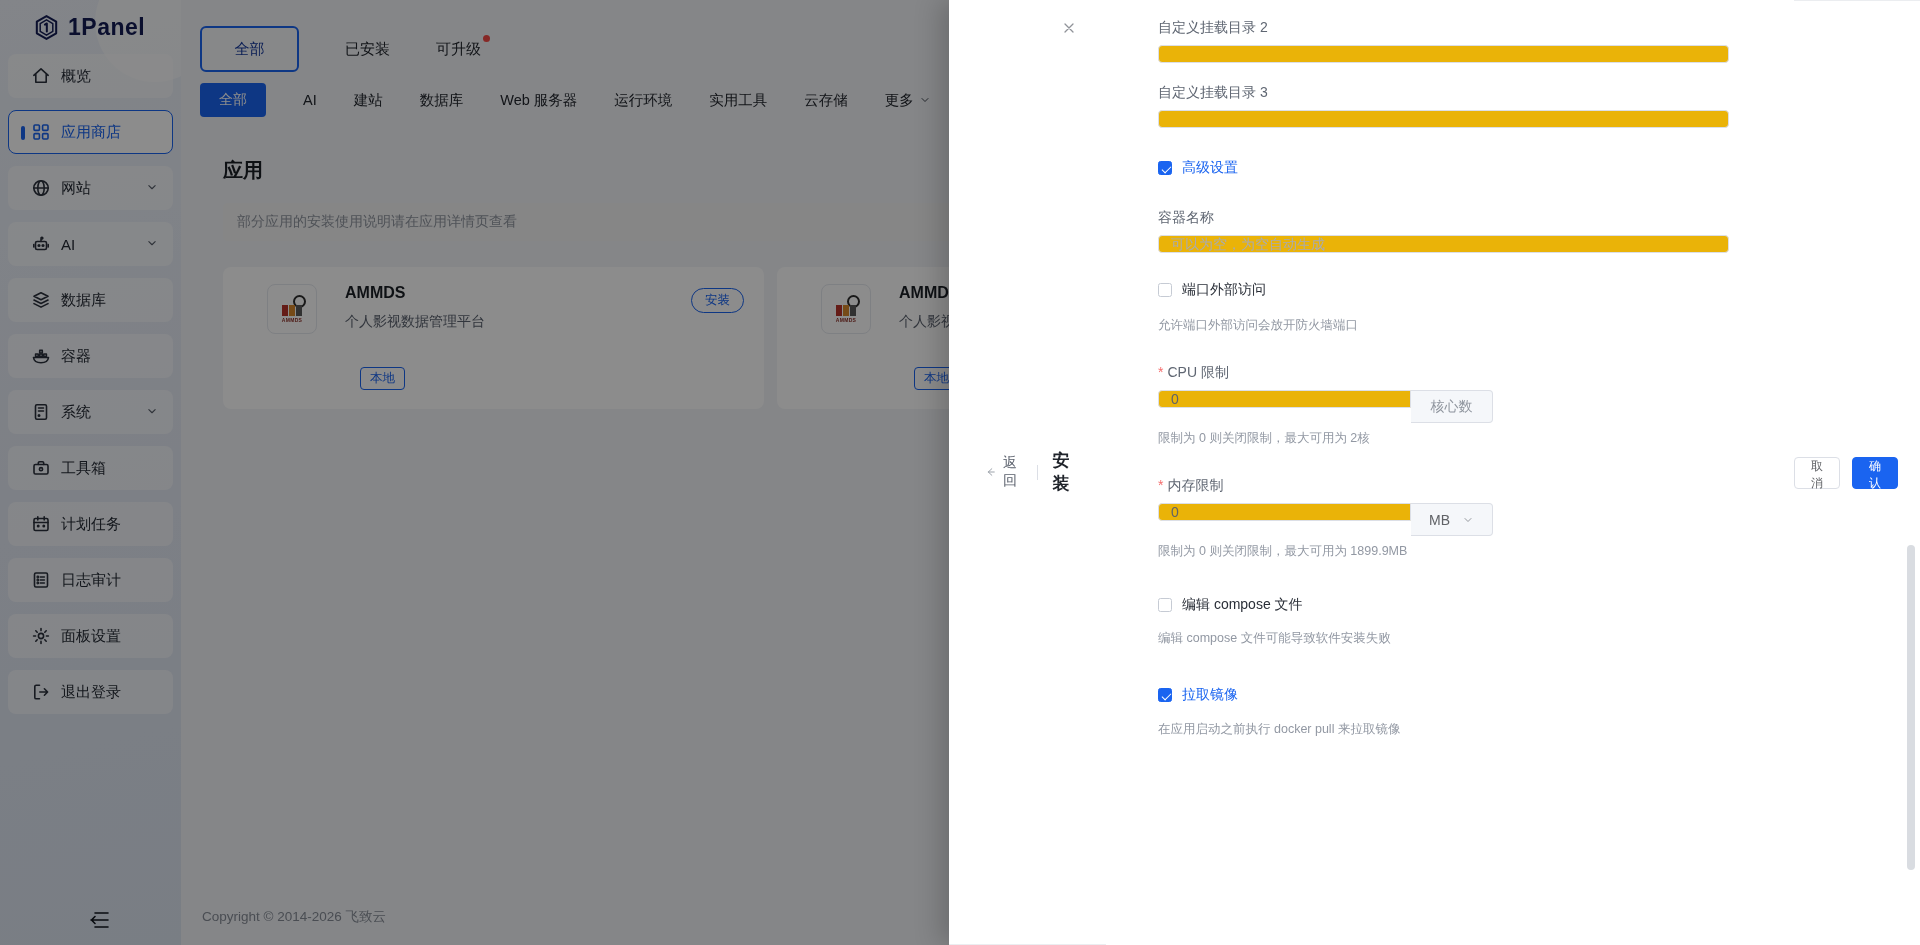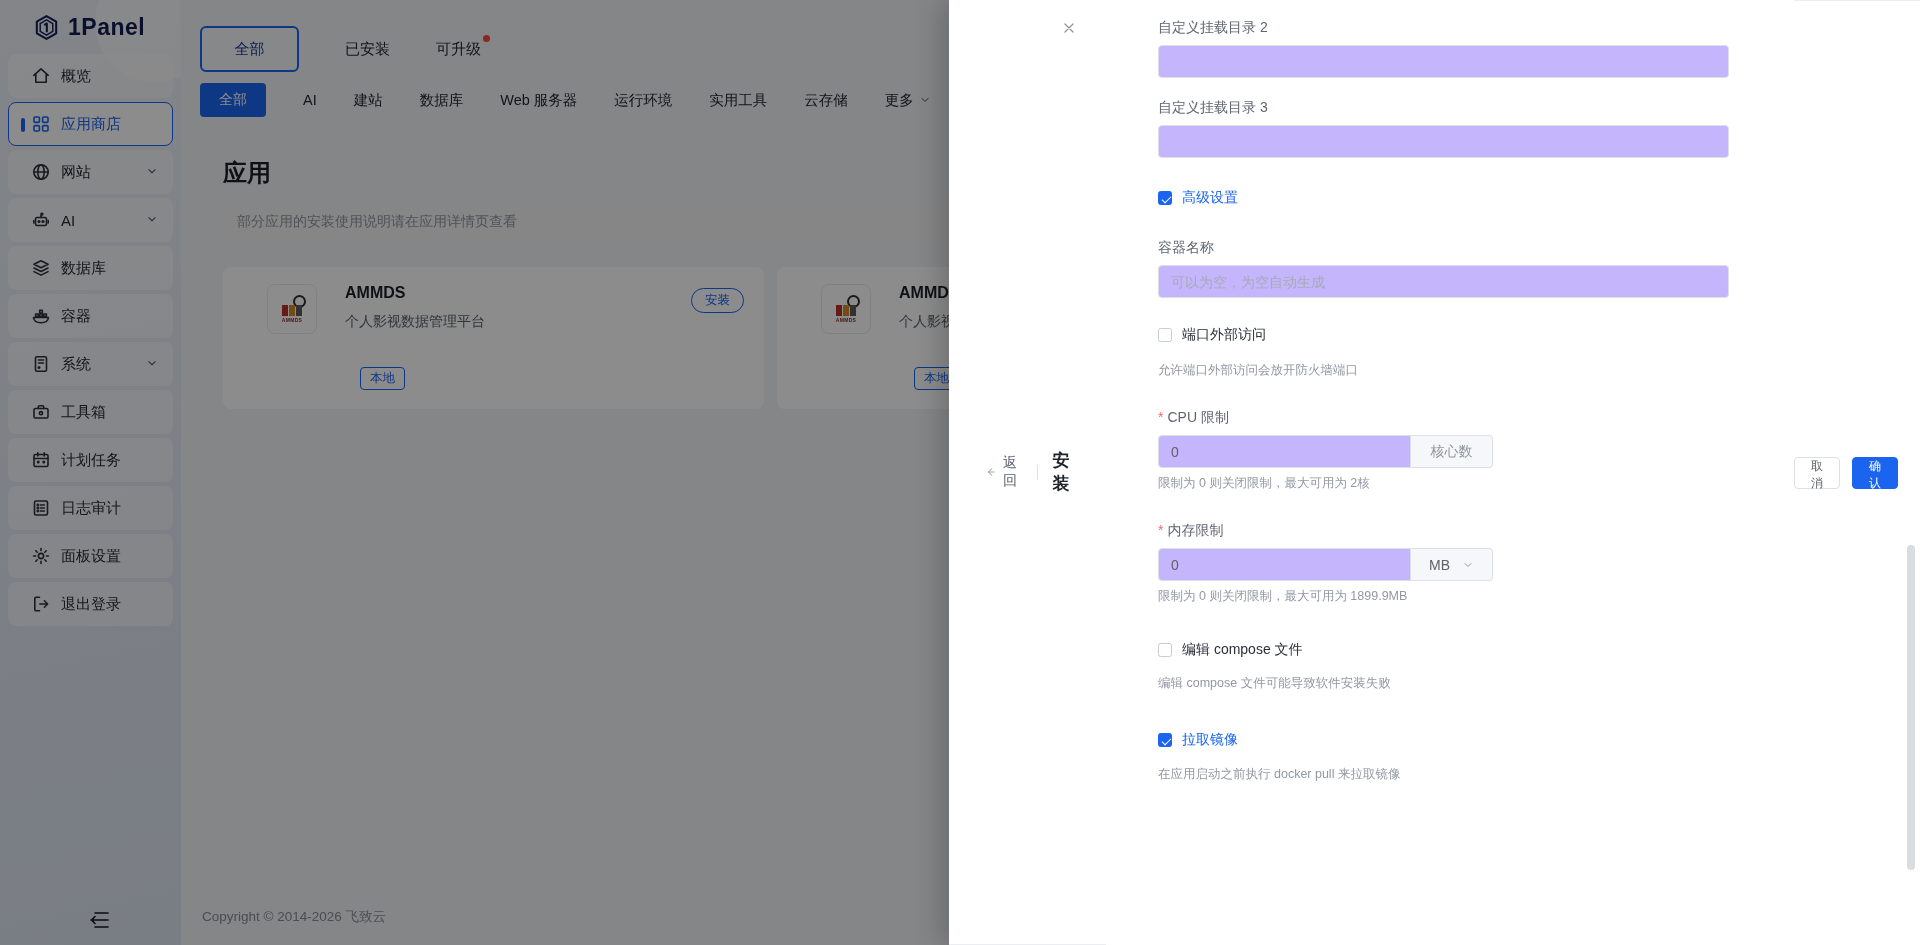--- a/index.html
+++ b/index.html
@@ -8,21 +8,21 @@
   .stage { position:relative; width:1920px; height:945px; background:#f2f4f8; }
 
   
   .sidebar { position:absolute; left:0; top:0; width:181px; height:945px;
     background:linear-gradient(168deg,#eef2f9 0%,#e3e9f4 55%,#dde5f1 100%); overflow:hidden; }
   .sidebar::before { content:""; position:absolute; right:-34px; top:-38px; width:120px; height:120px;
     border-radius:50%; background:rgba(255,255,255,0.55); }
   .logo { position:relative; display:flex; align-items:center; gap:8px; padding:14px 0 13px 33px;text-align:right; }
   .logo svg { width:27px; height:27px; }
   .brand { font-size:23px; font-weight:800; color:#141d55; letter-spacing:.5px; }
-  .menu { position:relative; display:flex; flex-direction:column; gap:4px; padding:0 8px; }
+  .menu { position:relative; display:flex; flex-direction:column; gap:12px; padding:0 8px; }
   .menu-item { position:relative; height:44px; display:flex; align-items:center; gap:10px;
     padding:0 13px 0 22px; background:rgba(255,255,255,0.55); border:1px solid transparent;
     border-radius:8px; font-size:15px; color:#252b35; cursor:pointer; }
   .menu-item svg { width:20px; height:20px; stroke:#2b313c; flex:0 0 20px; }
   .menu-item .chev { margin-left:auto; }
   .menu-item .chev svg { width:14px; height:14px; stroke:#555c68; }
   .menu-item.active { background:#fff; border-color:#1a64f0; color:#1a64f0; }
   .menu-item.active svg { stroke:#1a64f0; }
   .menu-item.active::before { content:""; position:absolute; left:12px; top:15px; width:4px; height:14px;
     border-radius:2px; background:#1a64f0; }
@@ -34,21 +34,21 @@
   .main { position:absolute; left:181px; top:0; width:1739px; height:945px; }
   .tabsrow { position:absolute; left:19px; top:26px; display:flex; align-items:center; }
   .tab-box { width:99px; height:46px; border:2px solid #1a64f0; border-radius:6px; background:rgba(255,255,255,.35);
     display:flex; align-items:center; justify-content:center; font-size:15px; color:#16399c; cursor:pointer; }
   .tab { position:relative; margin-left:46px; font-size:15px; color:#23272e; cursor:pointer; }
   .tab .dot { position:absolute; right:-9px; top:-5px; width:7px; height:7px; border-radius:50%; background:#f54a45; }
   .catrow { position:absolute; left:19px; top:83px; display:flex; align-items:center; gap:37px; height:34px; }
   .cat { font-size:14.5px; color:#23272e; cursor:pointer; white-space:nowrap; display:flex; align-items:center; gap:5px; }
   .cat.active { background:#1a64f0; color:#fff; height:34px; padding:0 19px; border-radius:4px; font-size:14px; }
   .cat svg { width:12px; height:12px; stroke:#3c424c; }
-  .sec-title { position:absolute; left:42px; top:157px; font-size:24px; font-weight:700; color:#1b1f26; }
+  .sec-title { position:absolute; left:42px; top:157px; font-size:20px; font-weight:700; color:#1b1f26; }
   .notice { position:absolute; left:42px; top:203px; width:1400px; height:38px; background:#f4f4f5;
     border-radius:4px; display:flex; align-items:center; padding:0 14px; font-size:14px; color:#8f959e; }
   .cards { position:absolute; left:42px; top:267px; display:flex; gap:13px; }
   .card { position:relative; width:541px; height:142px; background:#fff; border-radius:8px; cursor:pointer; }
   .card-top { display:flex; padding:17px 20px 0 44px; gap:28px; }
   .appicon { width:50px; height:50px; border:1px solid #e6e9ef; border-radius:8px; background:#fff;
     display:flex; flex-direction:column; align-items:center; justify-content:center; flex:0 0 50px; }
   .ammds-logo { display:flex; flex-direction:column; align-items:center; }
   .ammds-reel { width:13px; height:13px; border:2.5px solid #2e2e2e; border-radius:50%; margin-left:14px; margin-bottom:-3px; }
   .ammds-strip { display:flex; gap:1px; }
@@ -77,22 +77,22 @@
   .back-btn svg { width:16px; height:16px; stroke:#8f959e; }
   .back-label { font-size:14px; color:#595f6b; }
   .hdr-divider { width:1px; height:15px; background:#dcdfe6; margin:0 15px; }
   .drawer-title { font-size:17px; font-weight:600; color:#20242b; }
   .close-btn { position:absolute; right:26px; top:17px; width:22px; height:22px; display:flex;
     align-items:center; justify-content:center; cursor:pointer; }
   .close-btn svg { width:16px; height:16px; stroke:#909399; }
   .drawer-body { flex:1; position:relative; padding:17px 65px 0 52px; overflow:hidden; }
   .f-label { font-size:14px; color:#5f6672; height:20px; line-height:20px; margin-bottom:8px; }
   .req { color:#f56c6c; margin-right:4px; }
-  .f-input { width:100%; height:33px; border:1px solid #dcdfe6; border-radius:4px; padding:0 12px;
-    font-size:14px; color:#606266; outline:none; background:#c4b5fd;
+  .f-input { width:100%; height:18px; border:1px solid #dcdfe6; border-radius:4px; padding:0 12px;
+    font-size:14px; color:#606266; outline:none; background:#eab308;
     font-family:"Liberation Sans","DejaVu Sans",sans-serif; }
   .f-input::placeholder { color:#a8abb2; }
   .helper { font-size:12.5px; color:#9298a3; line-height:15px; }
   .chk-row { display:flex; align-items:center; gap:10px; cursor:pointer; height:20px; }
   .chk { width:14px; height:14px; border:1px solid #c6cbd4; border-radius:2.5px; background:#fff; position:relative; flex:0 0 14px; }
   .chk.checked { background:#1a64f0; border-color:#1a64f0; }
   .chk.checked::after { content:""; position:absolute; left:4.5px; top:1.5px; width:4px; height:8px;
     border-right:1.6px solid #fff; border-bottom:1.6px solid #fff; transform:rotate(45deg); }
   .chk-label { font-size:14px; color:#2a2f38; }
   .chk-row.checked .chk-label { color:#1a64f0; font-weight:500; }

